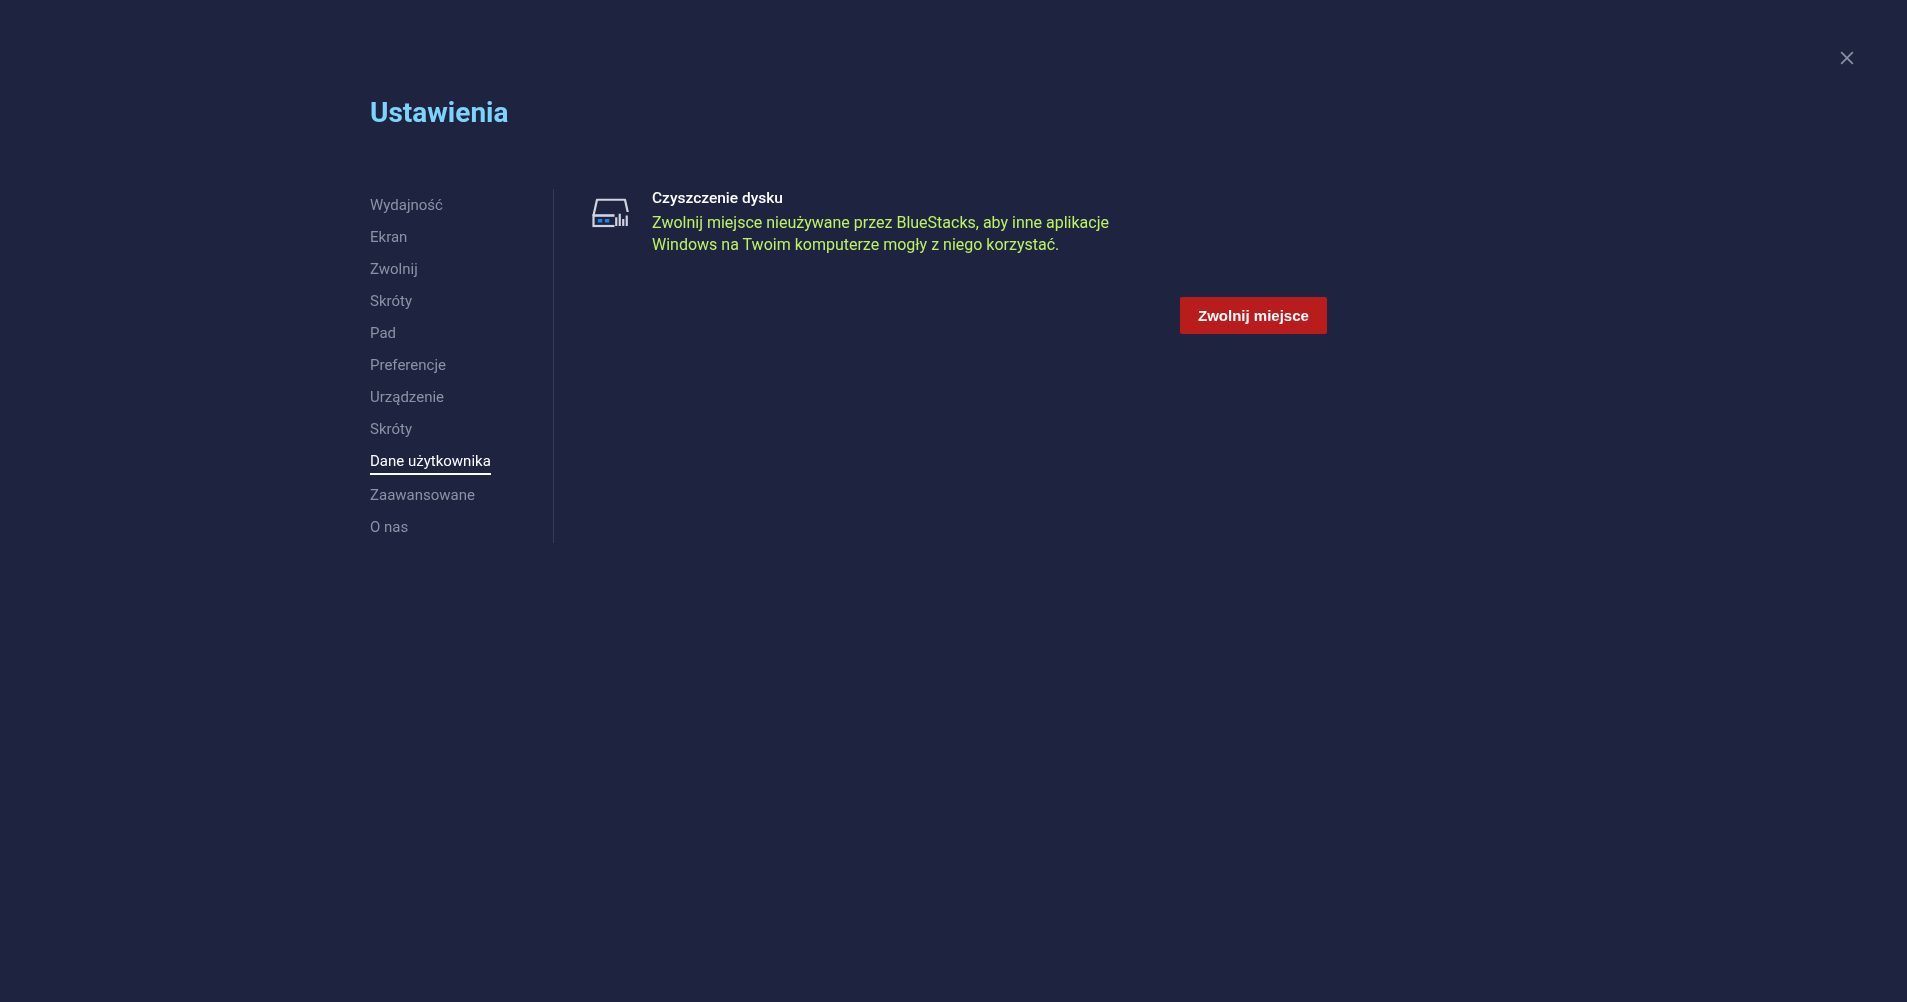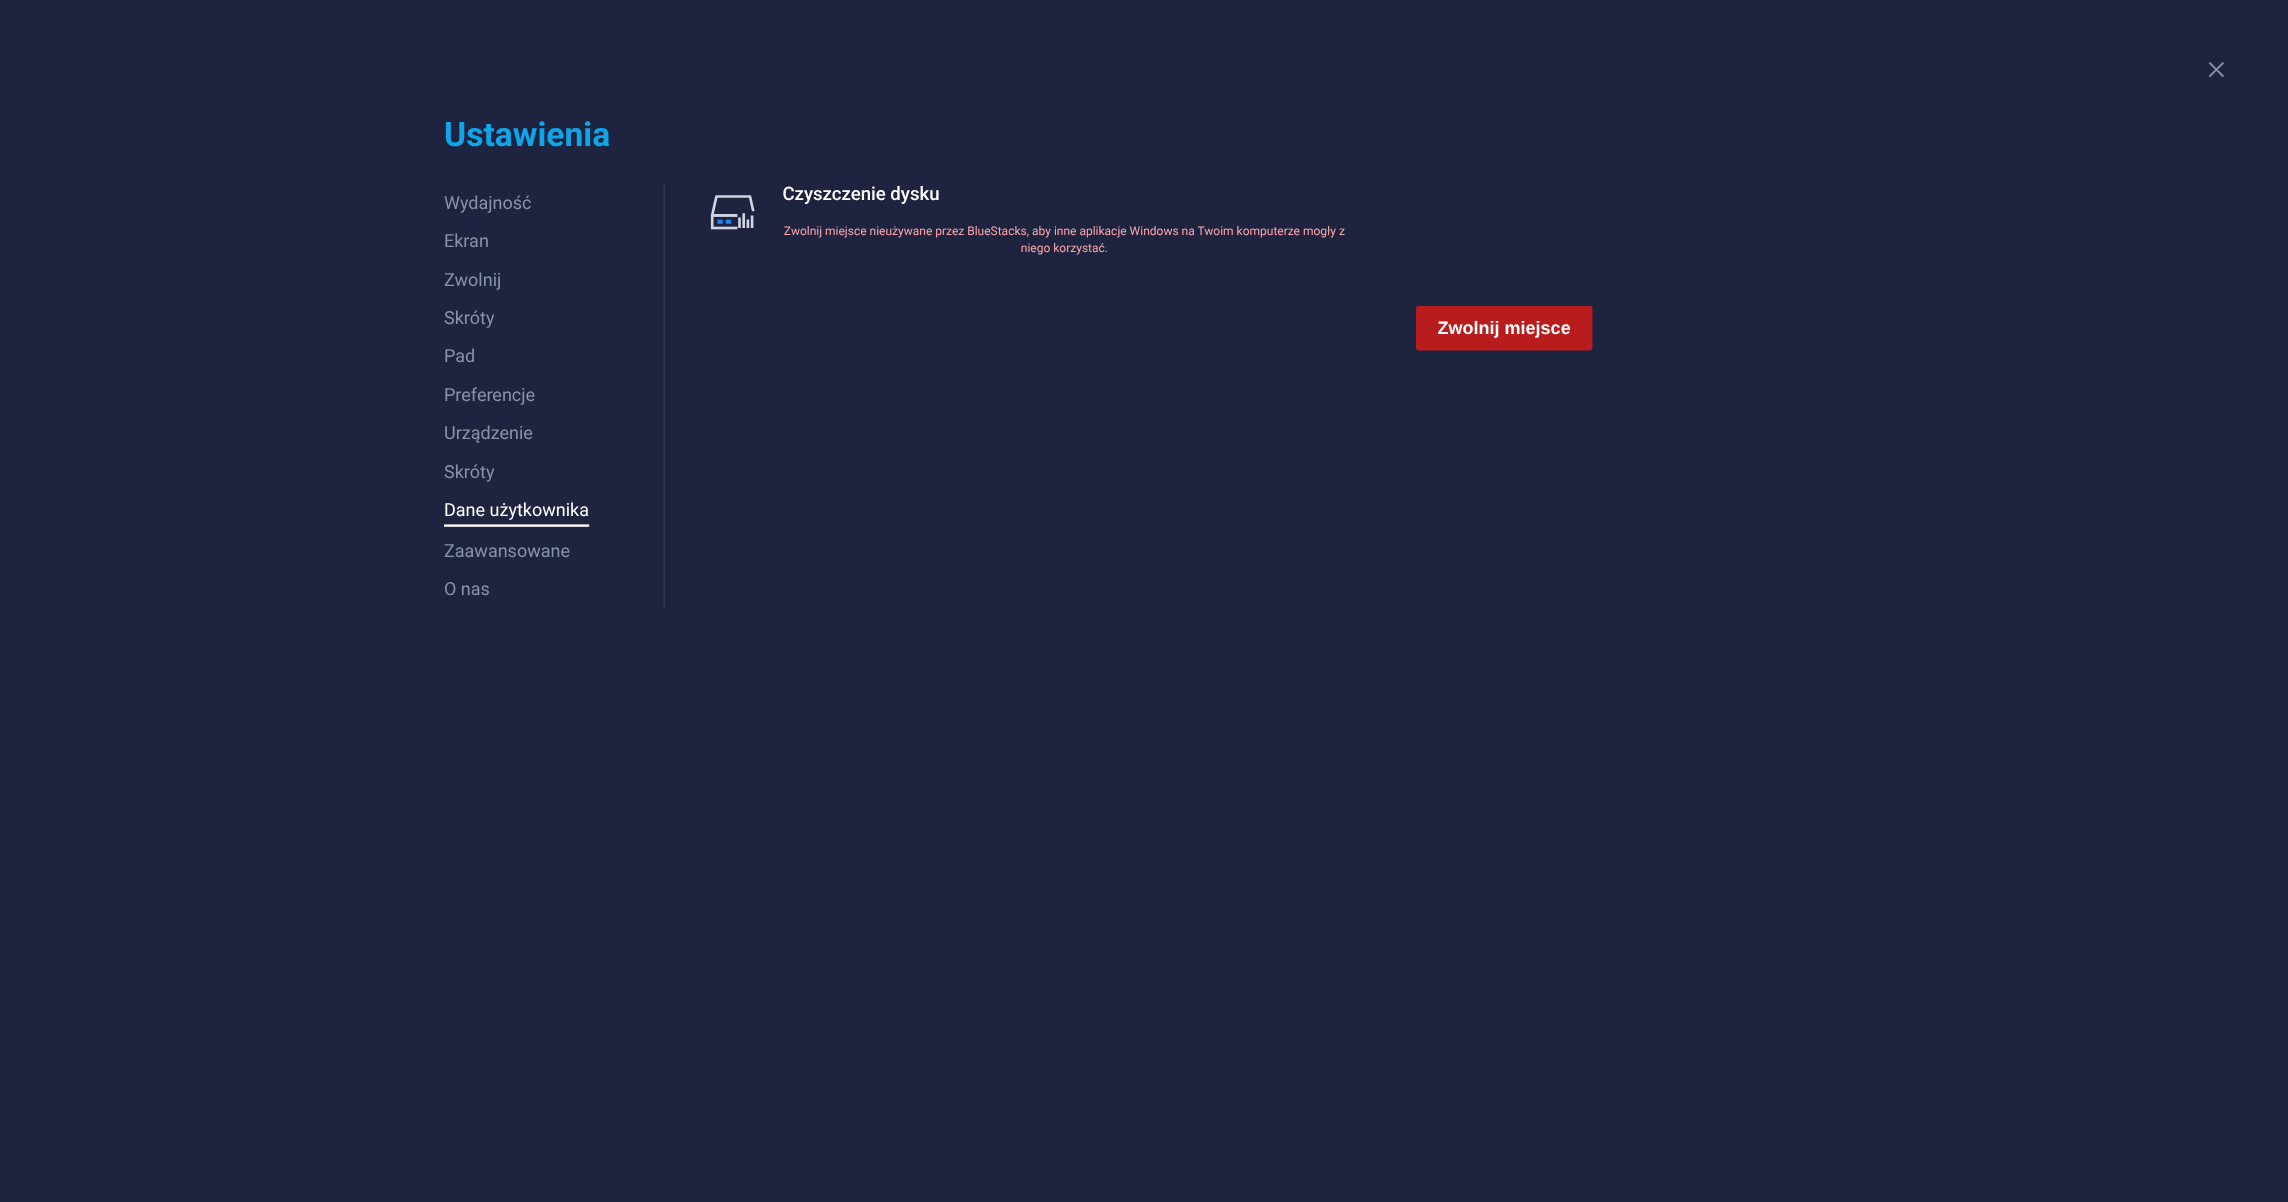--- a/index.html
+++ b/index.html
@@ -33,24 +33,24 @@
 }
 
 .container {
   padding-top: 96px;
   padding-left: 370px;
   display: flex;
   flex-direction: column;
 }
 
 .page-title {
-  color: #0ea5e9;
+  color: #7dd3fc;
   font-size: 28px;
   font-weight: 700;
-  margin-bottom: 24px;
+  margin-bottom: 60px;
 }
 
 .content-wrapper {
   display: flex;
 }
 
 .sidebar {
   width: 184px;
   display: flex;
   flex-direction: column;
@@ -90,35 +90,34 @@
 .section-icon {
   width: 42px;
   height: 42px;
   flex-shrink: 0;
   margin-top: 2px;
 }
 
 .section-text {
   display: flex;
   flex-direction: column;
-  gap: 16px;
+  gap: 5px;
   max-width: 470px;
 }
 
 .section-title {
   color: #ffffff;
   font-size: 15.5px;
   font-weight: 500;
 }
 
 .section-description {
-  color: #fca5a5;
-  font-size: 10px;
+  color: #bef264;
+  font-size: 16px;
   line-height: 1.4;
-  text-align: center;
 }
 
 .action-button {
   background-color: #b91c1c;
   color: #ffffff;
   border: none;
   padding: 10px 18px;
   font-size: 15px;
   font-weight: 600;
   cursor: pointer;

